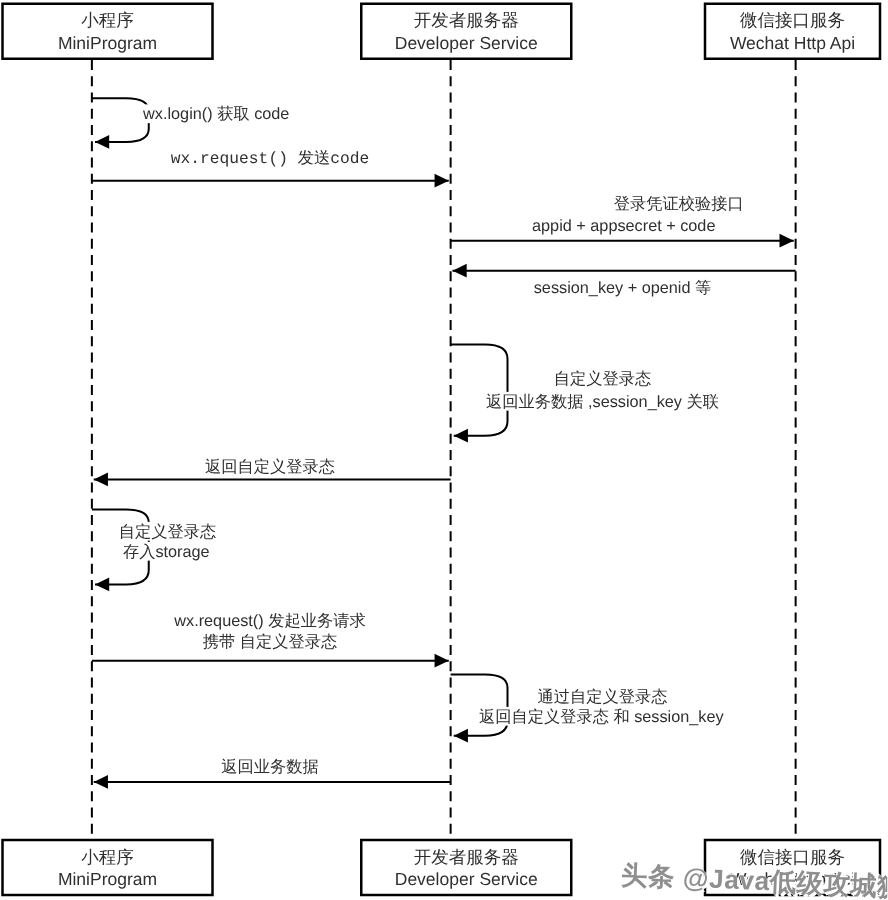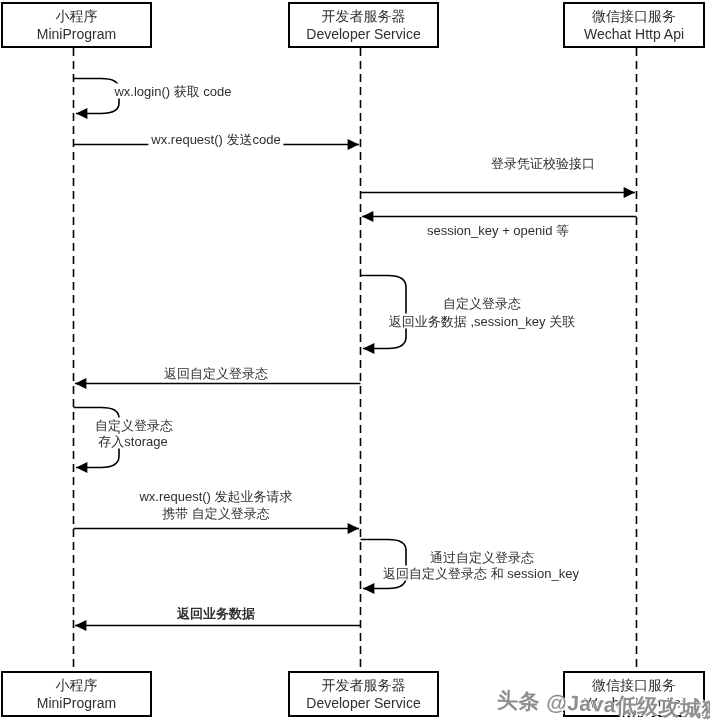--- a/index.html
+++ b/index.html
@@ -10,21 +10,21 @@
     width: 710px;
     height: 720px;
     background: #ffffff;
     overflow: hidden;
   }
   .diagram-svg { position: absolute; left: 0; top: 0; }
   .lifeline { stroke: #000; stroke-width: 1.6; stroke-dasharray: 8 5; fill: none; }
   .msg-line { stroke: #000; stroke-width: 1.6; fill: none; }
   .actor {
     position: absolute;
-    width: 151px;
+    width: 170px;
     height: 46px;
     border: 2px solid #000;
     background: #fff;
     display: flex;
     flex-direction: column;
     align-items: center;
     justify-content: center;
     font-size: 14px;
     line-height: 18px;
     color: #2f2f2f;
@@ -108,37 +108,38 @@
     <span>开发者服务器</span>
     <span>Developer Service</span>
   </div>
   <div class="actor" style="left:563px; top:671px; width:142px;">
     <span>微信接口服务</span>
     <span>Wechat Http Api</span>
   </div>
 
   <div class="mlabel" style="left:173px; top:91px;">wx.login() 获取 code</div>
 
-  <div class="mlabel" style="left:216px; top:139px;">wx.request() 发送code</div>
+  <div class="mlabel" style="left:216px; top:127px;font-family:Liberation Mono, monospace;">wx.request() 发送code</div>
 
   <div class="mlabel" style="left:499px; top:163px;margin-left:44px;">登录凭证校验接口</div>
+  <div class="mlabel" style="left:499px; top:180px;">appid + appsecret + code</div>
 
   <div class="mlabel" style="left:498px; top:230px;">session_key + openid 等</div>
 
   <div class="mlabel" style="left:482px; top:303px;">自定义登录态</div>
   <div class="mlabel" style="left:482px; top:321px;">返回业务数据 ,session_key 关联</div>
 
   <div class="mlabel" style="left:216px; top:373px;">返回自定义登录态</div>
 
   <div class="mlabel" style="left:134px; top:425px;">自定义登录态</div>
   <div class="mlabel" style="left:133px; top:441px;">存入storage</div>
 
   <div class="mlabel" style="left:216px; top:496px;">wx.request() 发起业务请求</div>
   <div class="mlabel" style="left:216px; top:513px;">携带 自定义登录态</div>
 
   <div class="mlabel" style="left:482px; top:557px;">通过自定义登录态</div>
   <div class="mlabel" style="left:481px; top:573px;">返回自定义登录态 和 session_key</div>
 
-  <div class="mlabel" style="left:216px; top:613px;font-weight:bold;">返回业务数据</div>
+  <div class="mlabel" style="left:216px; top:613px;">返回业务数据</div>
 
   <div class="watermark">头条 @Java低级攻城狮</div>
 
 </div>
 
 </body></html>

